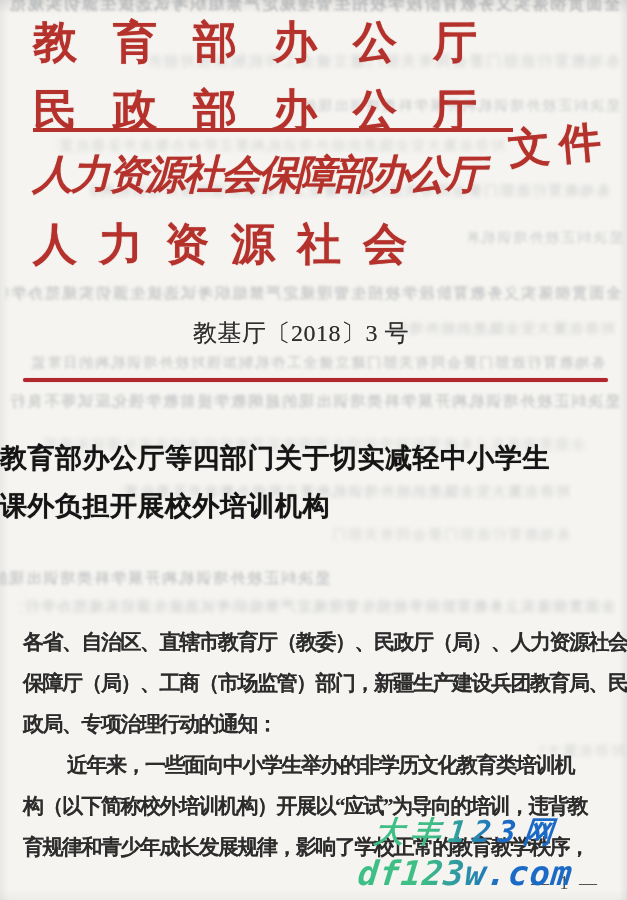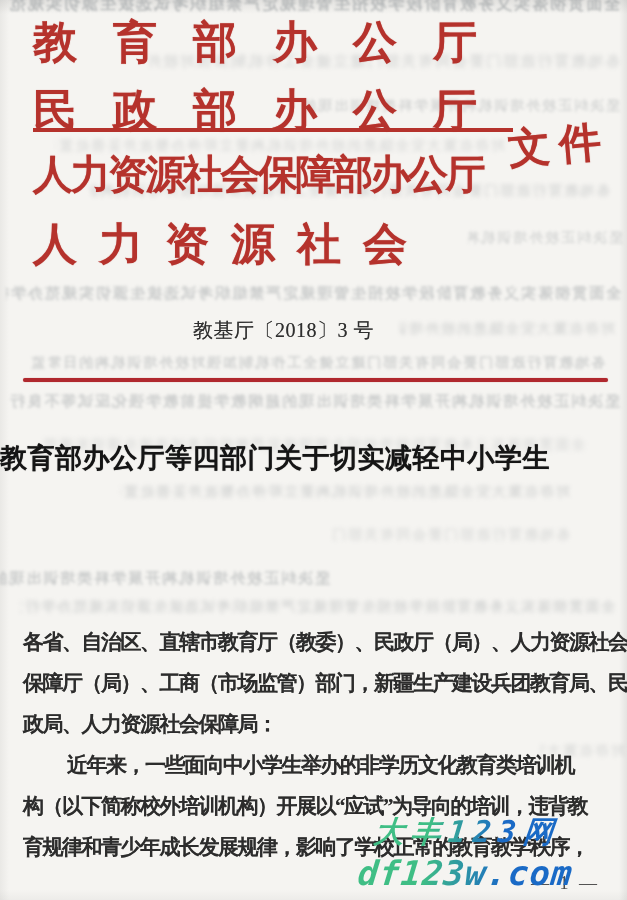--- a/index.html
+++ b/index.html
@@ -27,32 +27,32 @@
   }
   
   .lh{
     position:absolute;left:33px;
     color:#b5322c;font-weight:bold;white-space:nowrap;
     text-shadow:0 0 1px rgba(181,50,44,.55);
     line-height:1;
   }
   .lh.l1{top:21px;font-size:44px;letter-spacing:36px;text-align:right;}
   .lh.l2{top:89px;font-size:44px;letter-spacing:36px;text-decoration:underline;}
-  .lh.l3{top:155px;font-size:40px;letter-spacing:-2.5px;}
+  .lh.l3{top:155px;font-size:40px;letter-spacing:-2.5px;font-style:italic;}
   .lh.l4{top:223px;font-size:44px;letter-spacing:22px;}
   .wenjian{
     position:absolute;left:508px;top:124px;
     color:#b5322c;font-weight:bold;font-size:42px;
     letter-spacing:9px;line-height:1;white-space:nowrap;
     transform:rotate(-5deg);
     text-shadow:0 0 1px rgba(181,50,44,.55);
   }
   .docnum{
     position:absolute;left:193px;top:317px;
-    font-size:20px;color:#2f2f2f;letter-spacing:.5px;white-space:nowrap;
+    font-size:24px;color:#2f2f2f;letter-spacing:.5px;white-space:nowrap;
     text-shadow:0 0 .6px rgba(0,0,0,.5);
   }
   .redline{
     position:absolute;left:23px;top:378px;width:585px;height:4px;
     background:#b0282e;border-radius:2px;
     box-shadow:0 0 1px rgba(176,40,46,.6);
   }
   .title{
     position:absolute;left:0;width:100%;
     text-align:left;font-size:27px;font-weight:bold;color:#151515;
@@ -113,25 +113,26 @@
     <div class="lh l3">人力资源社会保障部办公厅</div>
     <div class="lh l4">人力资源社会</div>
     <div class="wenjian">文件</div>
   </div>
 
   <div class="docnum">教基厅〔2018〕3 号</div>
 
   <div class="redline"></div>
 
   <div class="title t1">教育部办公厅等四部门关于切实减轻中小学生</div>
+  <div class="title t2">课外负担开展校外培训机构</div>
 
   <div class="bodytext">
     <div class="bl">各省、自治区、直辖市教育厅（教委）、民政厅（局）、人力资源社会</div>
     <div class="bl">保障厅（局）、工商（市场监管）部门，新疆生产建设兵团教育局、民</div>
-    <div class="bl">政局、人力资源社会保障局：</div>
+    <div class="bl">政局、专项治理行动的通知：</div>
     <div class="bl indent">近年来，一些面向中小学生举办的非学历文化教育类培训机</div>
     <div class="bl">构（以下简称校外培训机构）开展以“应试”为导向的培训，违背教</div>
     <div class="bl">育规律和青少年成长发展规律，影响了学校正常的教育教学秩序，</div>
   </div>
 
   <div class="pagefooter">— 1 —</div>
 
   <div class="watermark">
     <div class="wm-cn">大丰123网</div>
     <div class="wm-en">df123w.com</div>

